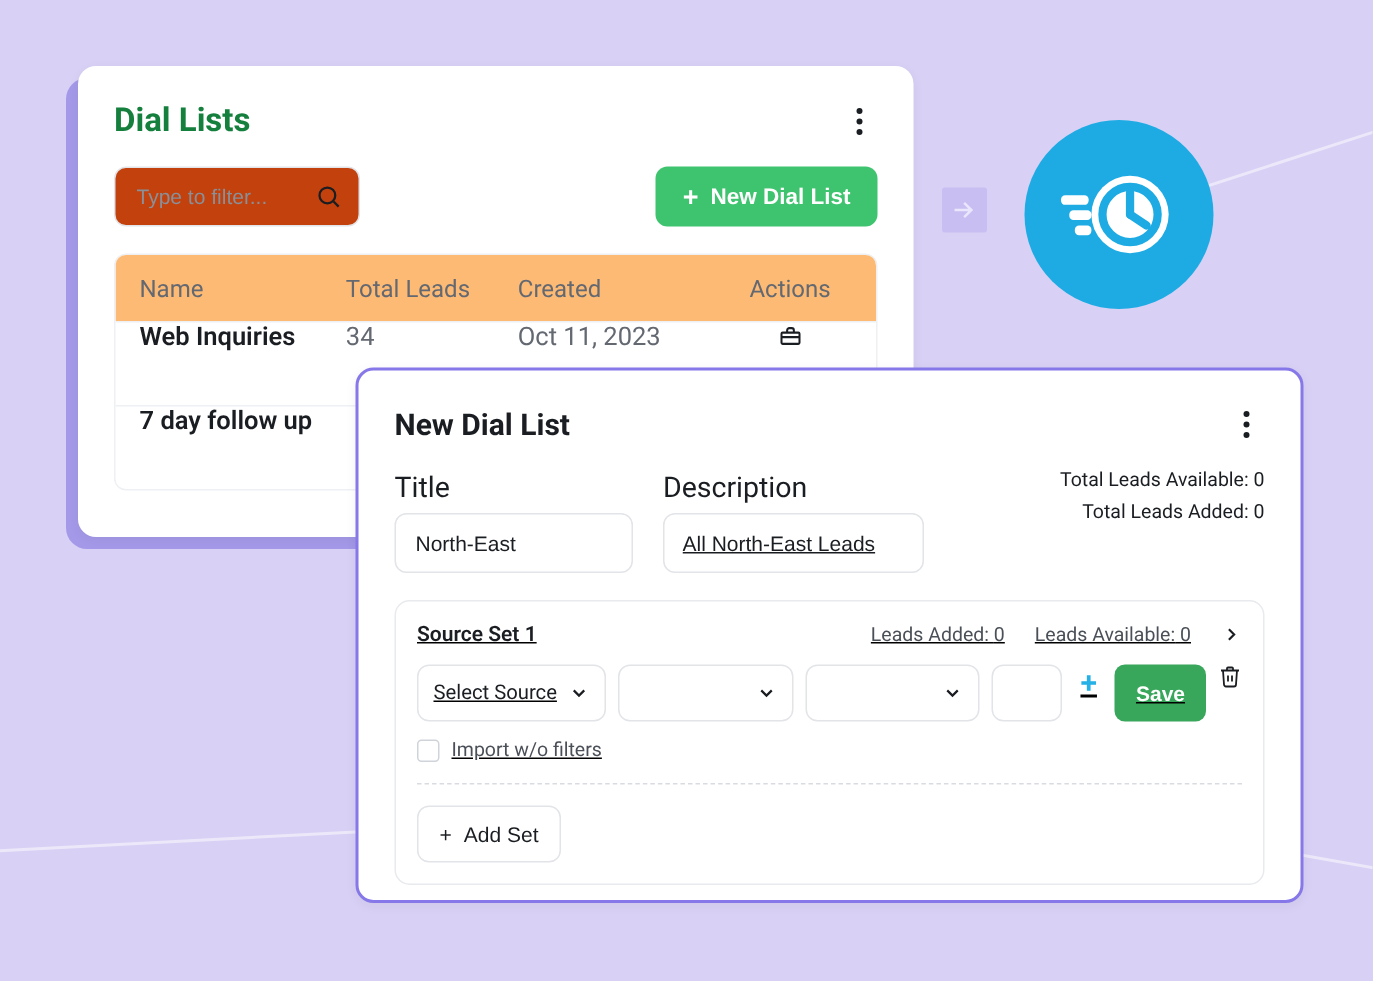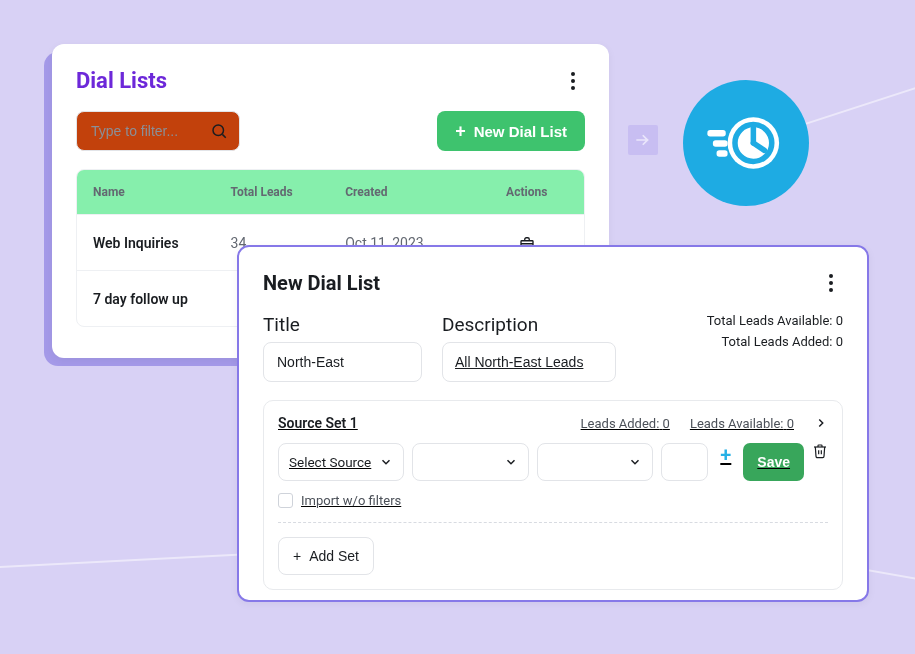--- a/index.html
+++ b/index.html
@@ -26,45 +26,45 @@
 }
 .card {
   position: absolute;
   background: #fff;
   border-radius: 12px;
   box-shadow: 0 2px 8px rgba(0,0,0,0.05);
 }
 .dial-lists-shadow { left: 44px; top: 52px; width: 557px; height: 314px; }
 .dial-lists { left: 52px; top: 44px; width: 557px; height: 314px; padding: 24px; }
 .card-header { display: flex; justify-content: space-between; align-items: center; margin-bottom: 18px; }
-.title-l { font-size: 22px; font-weight: 700; color: #6d28d9; }
+.title-l { font-size: 22px; font-weight: 700; color: #15803d; }
 .title-m { font-size: 20px; font-weight: 700; color: #1a1d21; }
 .more-btn { width: 24px; height: 24px; display: flex; flex-direction: column; align-items: center; justify-content: center; gap: 3px; cursor: pointer; }
 .more-btn span { width: 4px; height: 4px; background: #1a1d21; border-radius: 50%; }
 .toolbar { display: flex; justify-content: space-between; align-items: center; margin-bottom: 18px; }
 .search-wrap { position: relative; width: 164px; }
 .search-input {
   width: 100%; height: 40px; border: 1px solid #e2e4e8; border-radius: 8px;
   padding: 0 40px 0 14px; font-size: 14px; color: #1a1d21; background: #c2410c;
 }
 .search-input::placeholder { color: #8a8f98; }
 .search-icon { position: absolute; right: 12px; top: 50%; transform: translateY(-50%); width: 18px; height: 18px; }
 .btn-primary {
   display: inline-flex; align-items: center; gap: 8px;
   background: #3ec36e; color: #fff; border: none; border-radius: 8px;
   padding: 0 18px; height: 40px; font-size: 15px; font-weight: 600; cursor: pointer;
 }
 .btn-primary .plus { font-size: 18px; line-height: 1; }
 .table { border: 1px solid #eef0f3; border-radius: 8px; overflow: hidden; }
-.thead { display: flex; background: #86efac; color: #636871; font-size: 12px; font-weight: 700; height: 44px; align-items: center; }
+.thead { display: flex; background: #fdba74; color: #636871; font-size: 16px; font-weight: 400; height: 44px; align-items: center; }
 .th1 { width: 160px; padding-left: 16px; }
 .th2 { width: 120px; }
 .th3 { width: 130px; }
 .th4 { width: 120px; text-align: center; }
-.trow { display: flex; border-top: 1px solid #eef0f3; height: 56px; align-items: center; font-size: 14px; color: #1a1d21; }
+.trow { display: flex; border-top: 1px solid #eef0f3; height: 56px; align-items: flex-start; font-size: 17px; color: #1a1d21; }
 .td1 { width: 160px; padding-left: 16px; font-weight: 600; }
 .td2 { width: 120px; color: #636871; }
 .td3 { width: 130px; color: #636871; }
 .td4 { width: 120px; display: flex; justify-content: center; }
 .new-dial-card { left: 237px; top: 245px; width: 632px; height: 357px; padding: 24px; border: 2px solid #8678e8; }
 .form-row { display: flex; gap: 20px; margin-top: 14px; align-items: flex-start; }
 .field-group { display: flex; flex-direction: column; gap: 6px; }
 .label { font-size: 19px; color: #1a1d21; font-weight: 400; }
 .text-input {
   height: 40px; border: 1px solid #e2e4e8; border-radius: 8px;

